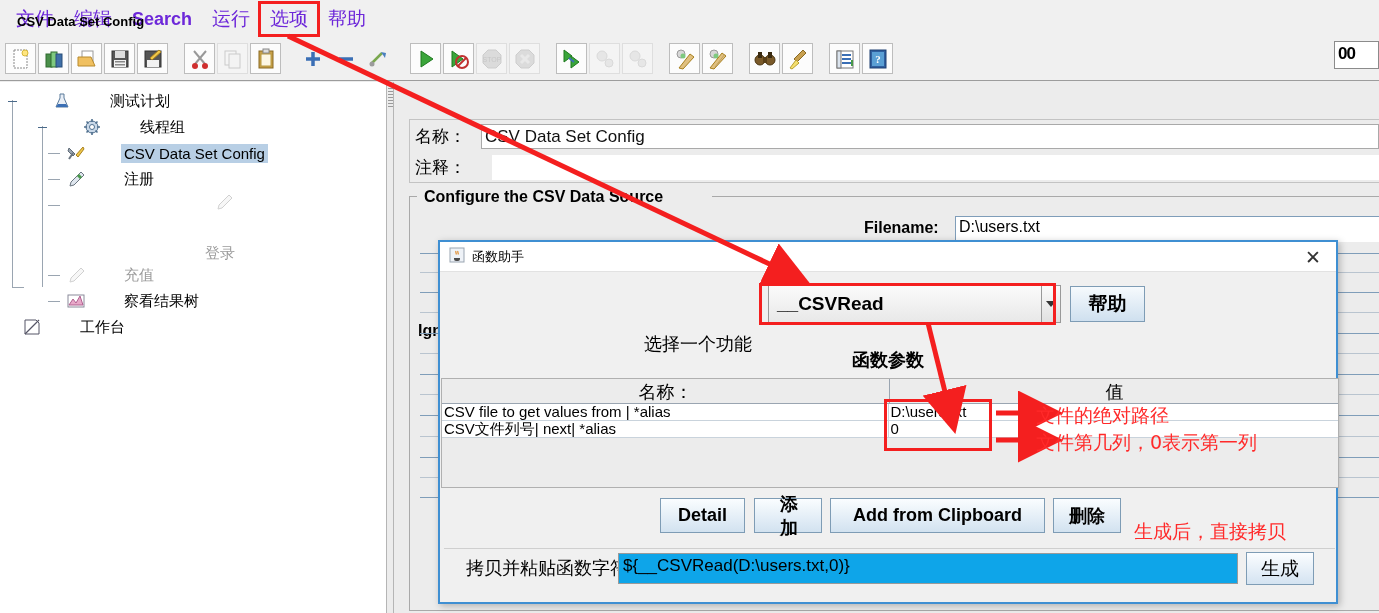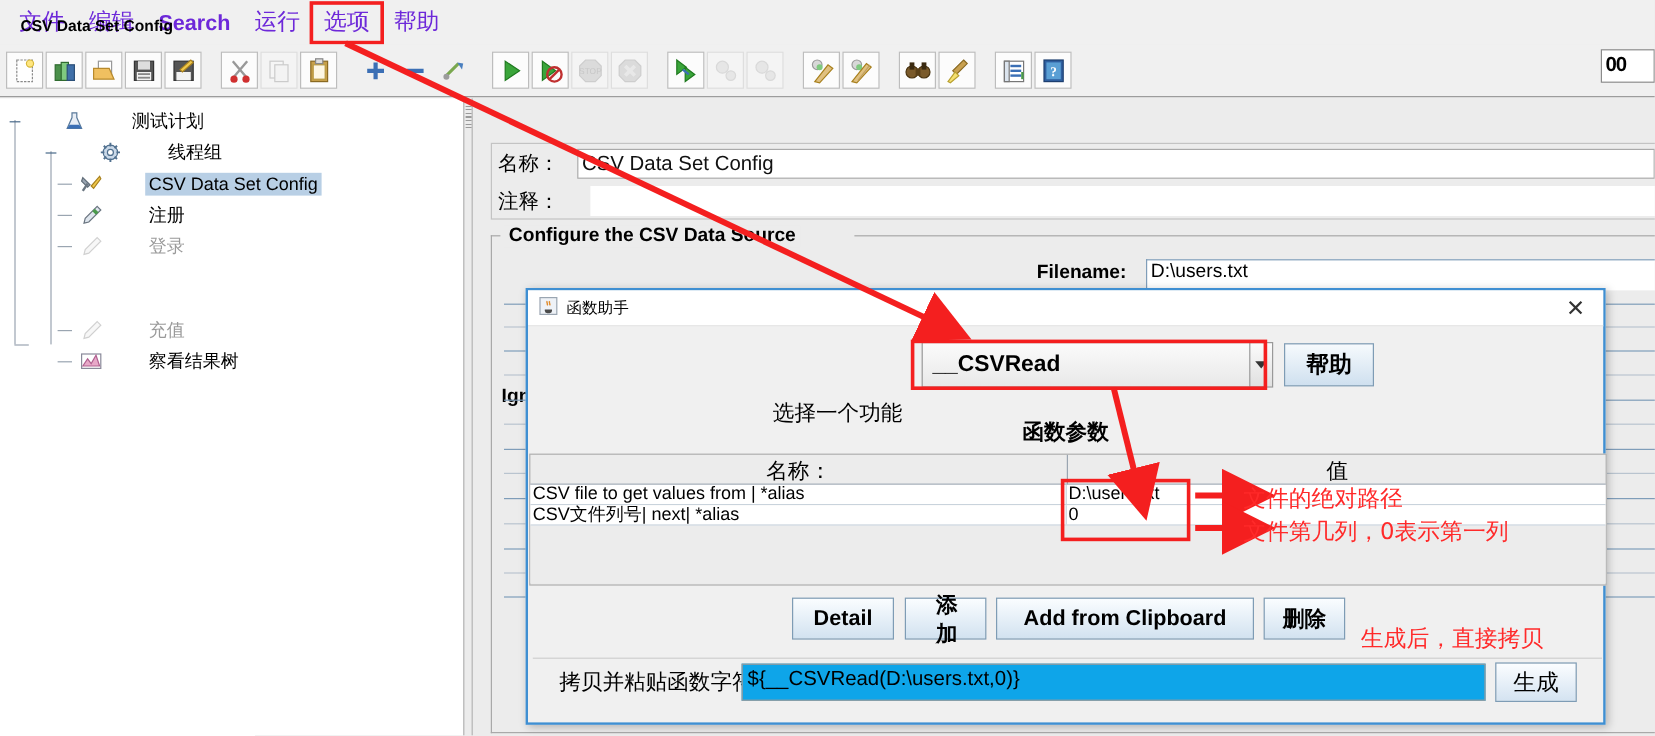--- a/index.html
+++ b/index.html
@@ -483,21 +483,21 @@
       <div class="hline" style="left:42px; top:13px; width:12px;"></div>
       <span class="ticon" style="margin-left:12px;">
         <svg width="18" height="18" viewBox="0 0 18 18">
             <path d="M14 2 L17 5 L7 15 L3 16 L4 12z" fill="#dfe6ee" stroke="#6a7580"></path>
             <path d="M11 5 L14 8" stroke="#4a9a4a" stroke-width="3"></path>
           </svg>
       </span>
       <span class="tlabel">注册</span>
     </div>
 
-    <div class="tnode" style="padding-left:48px;">
+    <div class="tnode" style="padding-left:48px;flex-direction:column;">
       <div class="hline" style="left:42px; top:13px; width:12px;"></div>
       <span class="ticon" style="margin-left:12px; opacity:0.45;">
         <svg width="18" height="18" viewBox="0 0 18 18">
             <path d="M14 2 L17 5 L7 15 L3 16 L4 12z" fill="#eee" stroke="#999"></path>
           </svg>
       </span>
       <span class="tlabel muted">登录</span>
     </div>
 
     <div class="tnode" style="padding-left:48px;margin-top:44px;">
@@ -514,20 +514,29 @@
       <div class="hline" style="left:42px; top:13px; width:12px;"></div>
       <span class="ticon" style="margin-left:12px;">
         <svg width="18" height="18" viewBox="0 0 18 18">
             <rect x="1" y="3" width="16" height="12" fill="#fff" stroke="#8a8a9a"></rect>
             <path d="M2 13 L6 7 L9 11 L13 4 L16 13z" fill="#e8a8c8" stroke="#b06090"></path>
           </svg>
       </span>
       <span class="tlabel">察看结果树</span>
     </div>
 
+    <div class="tnode" style="padding-left:16px;">
+      <span class="ticon">
+        <svg width="18" height="18" viewBox="0 0 18 18">
+            <path d="M2 2h11l3 3v11H2z" fill="#fff" stroke="#556"></path>
+            <path d="M2 16 L16 2" stroke="#556" stroke-width="1.2"></path>
+          </svg>
+      </span>
+      <span class="tlabel">工作台</span>
+    </div>
   </div>
 </div>
 
 <div id="splitter">
   <div class="dots"></div>
 </div>
 
 <div id="panel-title">CSV Data Set Config</div>
 
 <div id="namebox-border"></div>

